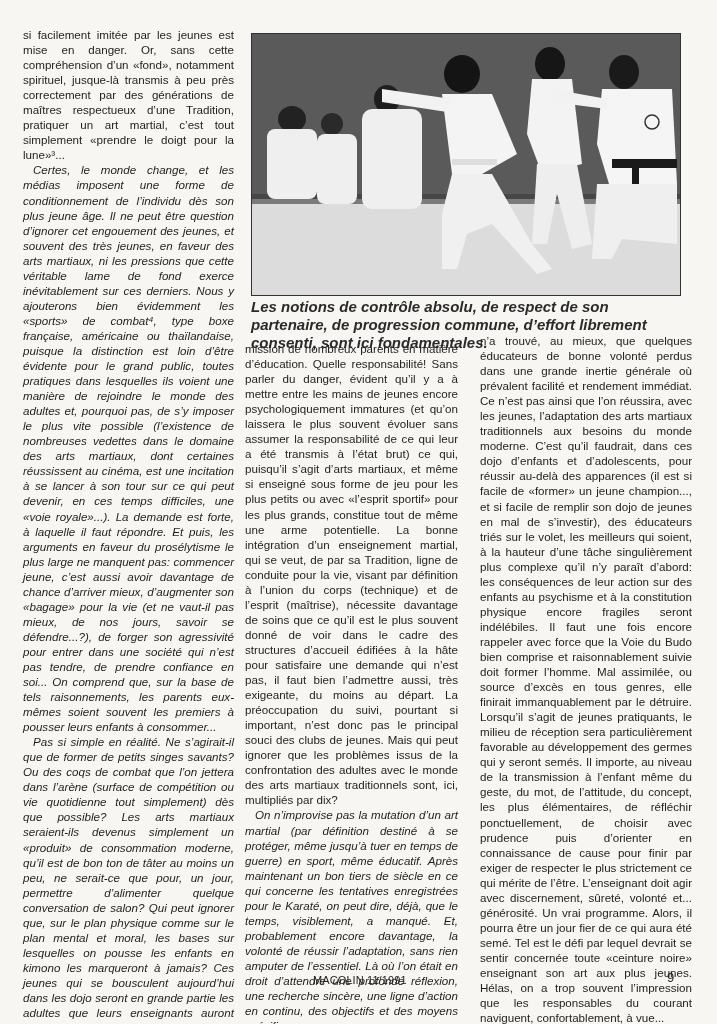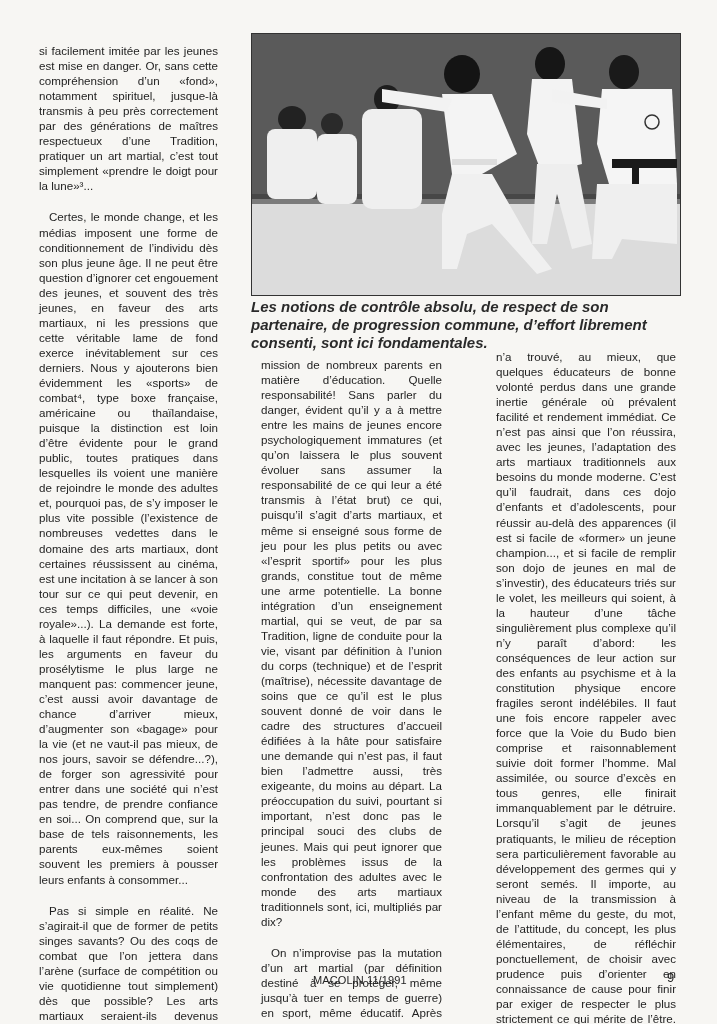--- a/index.html
+++ b/index.html
@@ -10,22 +10,22 @@
     color: #1e1e1e;
     position: relative;
   }
   .col {
     position: absolute;
     font-size: 11.6px;
     line-height: 15.05px;
     text-align: justify;
     hyphens: none;
   }
-  .col p { margin: 16px; text-indent: 0; }
-  .col p.indent { text-indent: 10px; }
+  .col p { margin: 0; text-indent: 0; }
+  .col p.indent { text-indent: 10px; font-style: italic; }
   #col1 { left: 23px; top: 27px; width: 211px; }
   #col2 { left: 245px; top: 341px; width: 213px; }
   #col3 { left: 480px; top: 333px; width: 212px; }
   #photo {
     position: absolute; left: 251px; top: 33px; width: 428px; height: 261px;
     border: 1px solid #333;
     overflow: hidden;
     background: linear-gradient(180deg, #4e4e4e 0%, #5e5e5e 55%, #cfcfcf 66%, #e6e6e6 100%);
   }
   #caption {

